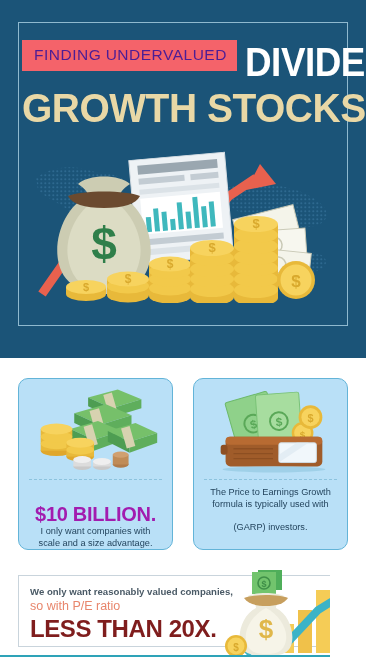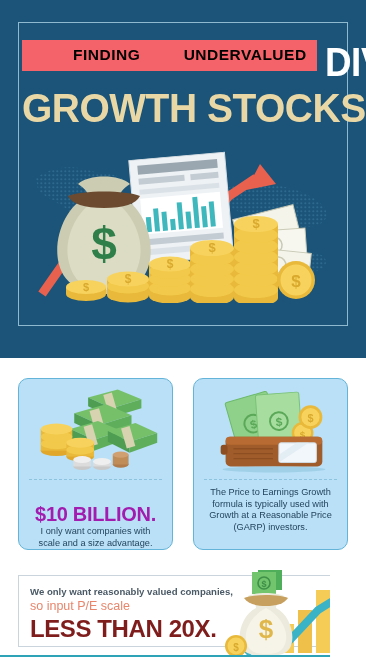--- a/index.html
+++ b/index.html
@@ -29,25 +29,24 @@
   }
 
   .title-block{position:absolute;left:22px;top:40px;width:324px;}
   .kicker-box{
     display:inline-block;
     background:#f4636a;
     padding:6px 10px 7px 12px;
     vertical-align:top;
   }
   .kicker-line{
-    color:#000000;font-size:15.5px;line-height:17px;
-    letter-spacing:.5px;font-weight:700;
+    color:#4c1d95;font-size:15.5px;line-height:17px;
+    letter-spacing:.5px;font-weight:400;
     font-family:"Liberation Sans", sans-serif;
     white-space:nowrap;
-    margin-left:39px;
   }
   .word-dividend{
     display:inline-block;vertical-align:top;
     color:#ffffff;font-weight:bold;font-size:40px;line-height:40px;
     letter-spacing:-0.5px;margin-left:8px;margin-top:2px;
     transform:scaleX(.92);transform-origin:left top;
   }
   .line2{
     margin-top:4px;
     color:#e9d8a6;font-weight:bold;font-size:41px;line-height:44px;
@@ -367,32 +366,32 @@
           <rect x="86" y="64" width="38" height="20" rx="2" fill="#f1f7fb" stroke="#cfdbe3" stroke-width="1"></rect>
           <polygon points="86,84 86,76 104,64 116,64" fill="#e3edf4"></polygon>
           <rect x="27" y="66" width="7" height="10" rx="3" fill="#8d4f22"></rect>
         </g>
         <ellipse cx="81" cy="91" rx="52" ry="3" fill="#9fd0e8"></ellipse>
       </svg>
       <div class="divider"></div>
       <div class="card-text">
         <span>The Price to Earnings Growth</span><br>
         <span>formula is typically used with</span><br>
-        <span>Growth at a Reasonable Price</span><br>
+        <br>
         <span>(GARP) investors.</span>
       </div>
     </div>
   </div>
 
   <div class="banner">
     <div class="banner-box"></div>
 
     <div class="banner-text">
       <div class="bt1">We only want reasonably valued companies,</div>
-      <div class="bt2">so input P/E scale</div>
+      <div class="bt2">so with P/E ratio</div>
       <div class="bt3">LESS THAN 20X.</div>
     </div>
 
     <svg class="banner-art" viewBox="0 0 144 91">
 
       <g>
         <rect x="58" y="58" width="14" height="29" fill="#f5cc56"></rect>
         <rect x="76" y="44" width="14" height="43" fill="#f0c14a"></rect>
         <rect x="94" y="24" width="14" height="63" fill="#f5cc56"></rect>
         <rect x="112" y="50" width="14" height="37" fill="#f0c14a"></rect>

